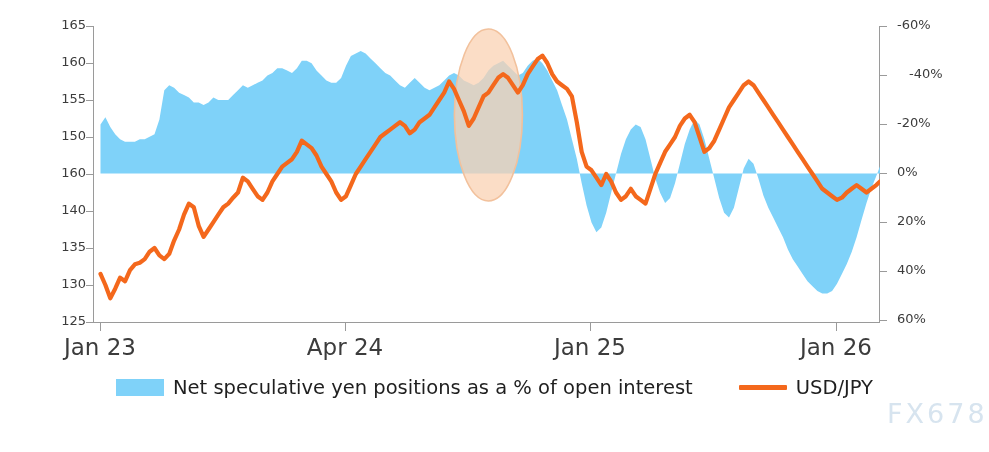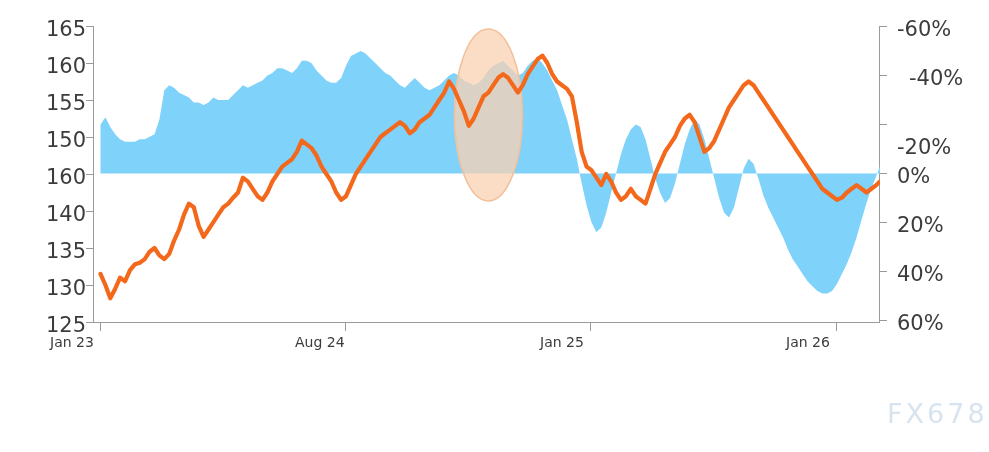--- a/index.html
+++ b/index.html
@@ -15,33 +15,33 @@
     position: relative;
   }
   #chart-root {
     position: absolute;
     left: 0; top: 0;
     width: 989px;
     height: 452px;
   }
   .axis-label {
     position: absolute;
-    font-size: 21px;
+    font-size: 13px;
     color: #3c3c3c;
     letter-spacing: 0px;
     white-space: nowrap;
   }
   .y-left-label { text-align: right; }
   .y-right-label { text-align: right; }
   .x-axis-label {
     position: absolute;
-    font-size: 14px;
+    font-size: 23px;
     color: #3c3c3c;
     white-space: nowrap;
-    text-align: left;
+    text-align: center;
   }
   .legend {
     position: absolute;
     left: 0;
     top: 376px;
     width: 989px;
     display: flex;
     align-items: center;
     justify-content: center;
     gap: 46px;
@@ -94,30 +94,30 @@
     <div class="axis-label y-left-label" style="left:34px; top:165px; width:52px;">160</div>
     <div class="axis-label y-left-label" style="left:34px; top:202px; width:52px;">140</div>
     <div class="axis-label y-left-label" style="left:34px; top:239px; width:52px;">135</div>
     <div class="axis-label y-left-label" style="left:34px; top:276px; width:52px;">130</div>
     <div class="axis-label y-left-label" style="left:34px; top:313px; width:52px;">125</div>
   </div>
 
   <div>
     <div class="axis-label y-right-label" style="left:897px; top:17px;">-60%</div>
     <div class="axis-label y-right-label" style="left:897px; top:66px;margin-left:12px;">-40%</div>
-    <div class="axis-label y-right-label" style="left:897px; top:115px;margin-top:20px;">-20%</div>
+    <div class="axis-label y-right-label" style="left:897px; top:115px;">-20%</div>
     <div class="axis-label y-right-label" style="left:897px; top:164px;">0%</div>
     <div class="axis-label y-right-label" style="left:897px; top:213px;">20%</div>
     <div class="axis-label y-right-label" style="left:897px; top:262px;">40%</div>
     <div class="axis-label y-right-label" style="left:897px; top:311px;">60%</div>
   </div>
 
   <div>
     <div class="x-axis-label" style="left:50px; top:334px; width:100px;">Jan 23</div>
-    <div class="x-axis-label" style="left:295px; top:334px; width:100px;">Aug 24</div>
+    <div class="x-axis-label" style="left:295px; top:334px; width:100px;">Apr 24</div>
     <div class="x-axis-label" style="left:540px; top:334px; width:100px;">Jan 25</div>
     <div class="x-axis-label" style="left:786px; top:334px; width:100px;">Jan 26</div>
   </div>
 
   <svg id="plot-svg" width="989" height="452" viewBox="0 0 989 452" style="position:absolute; left:0; top:0;">
     <defs>
       <clipPath id="plotclip">
         <rect x="93" y="26" width="787" height="297"></rect>
       </clipPath>
     </defs>
@@ -156,15 +156,25 @@
       <path fill="#7FD2F9" stroke="none" d="M100.5,124.5 L105.4,117.2 L110.3,127.0 L115.2,134.3 L120.1,139.2 L125.0,141.7 L130.0,141.7 L134.9,141.7 L139.8,139.2 L144.7,139.2 L149.6,136.8 L154.5,134.3 L159.4,119.6 L164.3,90.2 L169.2,85.3 L174.1,87.8 L179.1,92.7 L184.0,95.1 L188.9,97.6 L193.8,102.5 L198.7,102.5 L203.6,104.9 L208.5,102.5 L213.4,97.6 L218.3,100.0 L223.3,100.0 L228.2,100.0 L233.1,95.1 L238.0,90.2 L242.9,85.3 L247.8,87.8 L252.7,85.3 L257.6,82.8 L262.5,80.4 L267.4,75.5 L272.4,73.1 L277.3,68.2 L282.2,68.2 L287.1,70.6 L292.0,73.1 L296.9,68.2 L301.8,60.8 L306.7,60.8 L311.6,63.3 L316.5,70.6 L321.5,75.5 L326.4,80.4 L331.3,82.8 L336.2,82.8 L341.1,78.0 L346.0,65.7 L350.9,55.9 L355.8,53.5 L360.7,51.0 L365.6,53.5 L370.5,58.4 L375.5,63.3 L380.4,68.2 L385.3,73.1 L390.2,75.5 L395.1,80.4 L400.0,85.3 L404.9,87.8 L409.8,82.8 L414.7,78.0 L419.6,82.8 L424.6,87.8 L429.5,90.2 L434.4,87.8 L439.3,85.3 L444.2,80.4 L449.1,75.5 L454.0,73.1 L458.9,75.5 L463.8,80.4 L468.8,82.8 L473.7,85.3 L478.6,82.8 L483.5,78.0 L488.4,70.6 L493.3,65.7 L498.2,63.3 L503.1,60.8 L508.0,65.7 L512.9,70.6 L517.9,75.5 L522.8,73.1 L527.7,65.7 L532.6,60.8 L537.5,58.4 L542.4,63.3 L547.3,70.6 L552.2,80.4 L557.1,90.2 L562.0,104.9 L567.0,119.6 L571.9,139.2 L576.8,158.8 L581.7,183.3 L586.6,205.4 L591.5,222.5 L596.4,232.3 L601.3,227.4 L606.2,212.7 L611.1,193.1 L616.0,173.5 L621.0,153.9 L625.9,139.2 L630.8,129.4 L635.7,124.5 L640.6,127.0 L645.5,139.2 L650.4,158.8 L655.3,178.4 L660.2,193.1 L665.1,202.9 L670.1,198.0 L675.0,183.3 L679.9,163.7 L684.8,144.1 L689.7,129.4 L694.6,119.6 L699.5,124.5 L704.4,139.2 L709.3,158.8 L714.3,178.4 L719.2,198.0 L724.1,212.7 L729.0,217.6 L733.9,207.8 L738.8,188.2 L743.7,168.6 L748.6,158.8 L753.5,163.7 L758.4,178.4 L763.4,195.6 L768.3,207.8 L773.2,217.6 L778.1,227.4 L783.0,237.2 L787.9,249.5 L792.8,259.3 L797.7,266.6 L802.6,274.0 L807.5,281.3 L812.5,286.2 L817.4,291.1 L822.3,293.6 L827.2,293.6 L832.1,291.1 L837.0,283.8 L841.9,274.0 L846.8,264.1 L851.7,251.9 L856.6,237.2 L861.5,220.1 L866.5,202.9 L871.4,188.2 L876.3,176.0 L880.0,166.2 L880.0,173.5 L876.3,173.5 L871.4,173.5 L866.5,173.5 L861.5,173.5 L856.6,173.5 L851.7,173.5 L846.8,173.5 L841.9,173.5 L837.0,173.5 L832.1,173.5 L827.2,173.5 L822.3,173.5 L817.4,173.5 L812.5,173.5 L807.5,173.5 L802.6,173.5 L797.7,173.5 L792.8,173.5 L787.9,173.5 L783.0,173.5 L778.1,173.5 L773.2,173.5 L768.3,173.5 L763.4,173.5 L758.4,173.5 L753.5,173.5 L748.6,173.5 L743.7,173.5 L738.8,173.5 L733.9,173.5 L729.0,173.5 L724.1,173.5 L719.2,173.5 L714.3,173.5 L709.3,173.5 L704.4,173.5 L699.5,173.5 L694.6,173.5 L689.7,173.5 L684.8,173.5 L679.9,173.5 L675.0,173.5 L670.1,173.5 L665.1,173.5 L660.2,173.5 L655.3,173.5 L650.4,173.5 L645.5,173.5 L640.6,173.5 L635.7,173.5 L630.8,173.5 L625.9,173.5 L621.0,173.5 L616.0,173.5 L611.1,173.5 L606.2,173.5 L601.3,173.5 L596.4,173.5 L591.5,173.5 L586.6,173.5 L581.7,173.5 L576.8,173.5 L571.9,173.5 L567.0,173.5 L562.0,173.5 L557.1,173.5 L552.2,173.5 L547.3,173.5 L542.4,173.5 L537.5,173.5 L532.6,173.5 L527.7,173.5 L522.8,173.5 L517.9,173.5 L512.9,173.5 L508.0,173.5 L503.1,173.5 L498.2,173.5 L493.3,173.5 L488.4,173.5 L483.5,173.5 L478.6,173.5 L473.7,173.5 L468.8,173.5 L463.8,173.5 L458.9,173.5 L454.0,173.5 L449.1,173.5 L444.2,173.5 L439.3,173.5 L434.4,173.5 L429.5,173.5 L424.6,173.5 L419.6,173.5 L414.7,173.5 L409.8,173.5 L404.9,173.5 L400.0,173.5 L395.1,173.5 L390.2,173.5 L385.3,173.5 L380.4,173.5 L375.5,173.5 L370.5,173.5 L365.6,173.5 L360.7,173.5 L355.8,173.5 L350.9,173.5 L346.0,173.5 L341.1,173.5 L336.2,173.5 L331.3,173.5 L326.4,173.5 L321.5,173.5 L316.5,173.5 L311.6,173.5 L306.7,173.5 L301.8,173.5 L296.9,173.5 L292.0,173.5 L287.1,173.5 L282.2,173.5 L277.3,173.5 L272.4,173.5 L267.4,173.5 L262.5,173.5 L257.6,173.5 L252.7,173.5 L247.8,173.5 L242.9,173.5 L238.0,173.5 L233.1,173.5 L228.2,173.5 L223.3,173.5 L218.3,173.5 L213.4,173.5 L208.5,173.5 L203.6,173.5 L198.7,173.5 L193.8,173.5 L188.9,173.5 L184.0,173.5 L179.1,173.5 L174.1,173.5 L169.2,173.5 L164.3,173.5 L159.4,173.5 L154.5,173.5 L149.6,173.5 L144.7,173.5 L139.8,173.5 L134.9,173.5 L130.0,173.5 L125.0,173.5 L120.1,173.5 L115.2,173.5 L110.3,173.5 L105.4,173.5 L100.5,173.5 Z"></path>
 
       <path fill="#7FD2F9" stroke="none" d="M0,0"></path>
 
       <ellipse cx="488.4" cy="115" rx="34" ry="86" fill="#FAD2B3" fill-opacity="0.75" stroke="#F2C19C" stroke-width="1.6"></ellipse>
 
       <path fill="none" stroke="#F4681C" stroke-width="4.2" stroke-linejoin="round" stroke-linecap="round" d="M100.5,273.9 L105.4,285.0 L110.3,298.3 L115.2,288.7 L120.1,277.6 L125.0,281.3 L130.0,270.2 L134.9,264.3 L139.8,262.8 L144.7,259.1 L149.6,251.7 L154.5,248.0 L159.4,255.4 L164.3,259.1 L169.2,253.9 L174.1,240.6 L179.1,229.5 L184.0,214.7 L188.9,203.6 L193.8,207.3 L198.7,225.8 L203.6,236.9 L208.5,229.5 L213.4,222.1 L218.3,214.7 L223.3,207.3 L228.2,203.6 L233.1,197.7 L238.0,192.5 L242.9,177.7 L247.8,181.4 L252.7,188.8 L257.6,196.2 L262.5,199.9 L267.4,192.5 L272.4,181.4 L277.3,174.0 L282.2,166.6 L287.1,162.9 L292.0,159.2 L296.9,151.8 L301.8,140.7 L306.7,144.4 L311.6,148.1 L316.5,155.5 L321.5,166.6 L326.4,174.0 L331.3,181.4 L336.2,192.5 L341.1,199.9 L346.0,196.2 L350.9,185.1 L355.8,174.0 L360.7,166.6 L365.6,159.2 L370.5,151.8 L375.5,144.4 L380.4,137.0 L385.3,133.3 L390.2,129.6 L395.1,125.9 L400.0,122.2 L404.9,125.9 L409.8,133.3 L414.7,129.6 L419.6,122.2 L424.6,118.5 L429.5,114.8 L434.4,107.4 L439.3,100.0 L444.2,92.6 L449.1,81.5 L454.0,88.9 L458.9,100.0 L463.8,111.1 L468.8,125.9 L473.7,118.5 L478.6,107.4 L483.5,96.3 L488.4,92.6 L493.3,85.2 L498.2,77.8 L503.1,74.1 L508.0,77.8 L512.9,85.2 L517.9,92.6 L522.8,85.2 L527.7,74.1 L532.6,66.7 L537.5,59.3 L542.4,55.6 L547.3,63.0 L552.2,74.1 L557.1,81.5 L562.0,85.2 L567.0,88.9 L571.9,96.3 L576.8,122.2 L581.7,151.8 L586.6,166.6 L591.5,170.3 L596.4,177.7 L601.3,185.1 L606.2,174.0 L611.1,181.4 L616.0,192.5 L621.0,199.9 L625.9,196.2 L630.8,188.8 L635.7,196.2 L640.6,199.9 L645.5,203.6 L650.4,188.8 L655.3,174.0 L660.2,162.9 L665.1,151.8 L670.1,144.4 L675.0,137.0 L679.9,125.9 L684.8,118.5 L689.7,114.8 L694.6,122.2 L699.5,137.0 L704.4,151.8 L709.3,148.1 L714.3,140.7 L719.2,129.6 L724.1,118.5 L729.0,107.4 L733.9,100.0 L738.8,92.6 L743.7,85.2 L748.6,81.5 L753.5,85.2 L758.4,92.6 L763.4,100.0 L768.3,107.4 L773.2,114.8 L778.1,122.2 L783.0,129.6 L787.9,137.0 L792.8,144.4 L797.7,151.8 L802.6,159.2 L807.5,166.6 L812.5,174.0 L817.4,181.4 L822.3,188.8 L827.2,192.5 L832.1,196.2 L837.0,199.9 L841.9,197.7 L846.8,192.5 L851.7,188.8 L856.6,185.1 L861.5,188.8 L866.5,192.5 L871.4,188.8 L876.3,185.1 L880.0,181.4"></path>
     </g>
   </svg>
 
+  <div class="legend">
+    <div class="legend-entry">
+      <span class="legend-swatch-area"></span>
+      <span class="legend-text">Net speculative yen positions as a % of open interest</span>
+    </div>
+    <div class="legend-entry">
+      <span class="legend-swatch-line"></span>
+      <span class="legend-text">USD/JPY</span>
+    </div>
+  </div>
 
   <div class="watermark">FX678</div>
 </div>
 
 </body></html>

